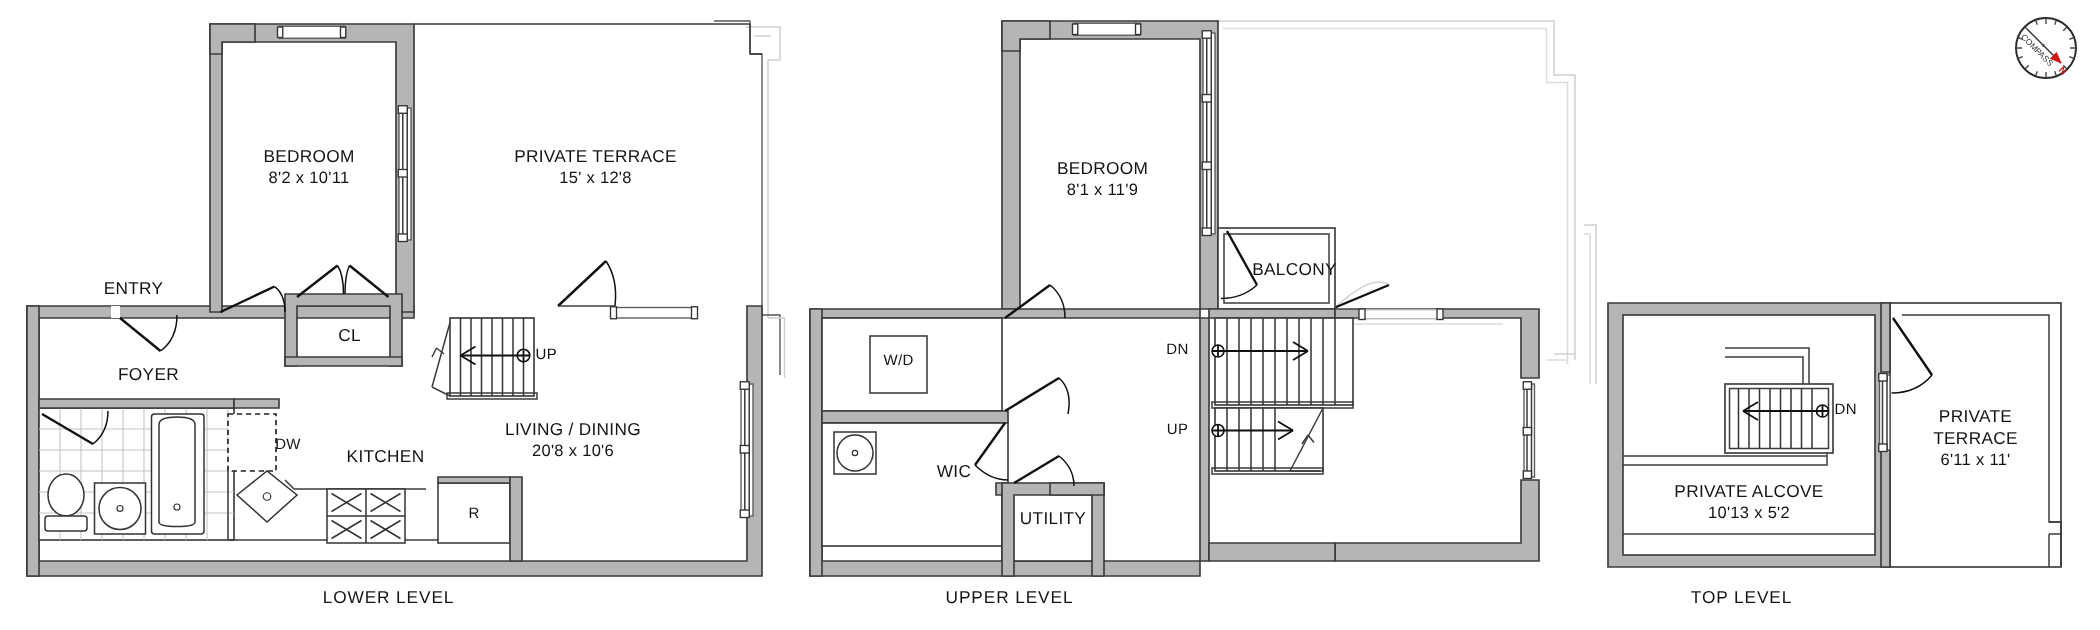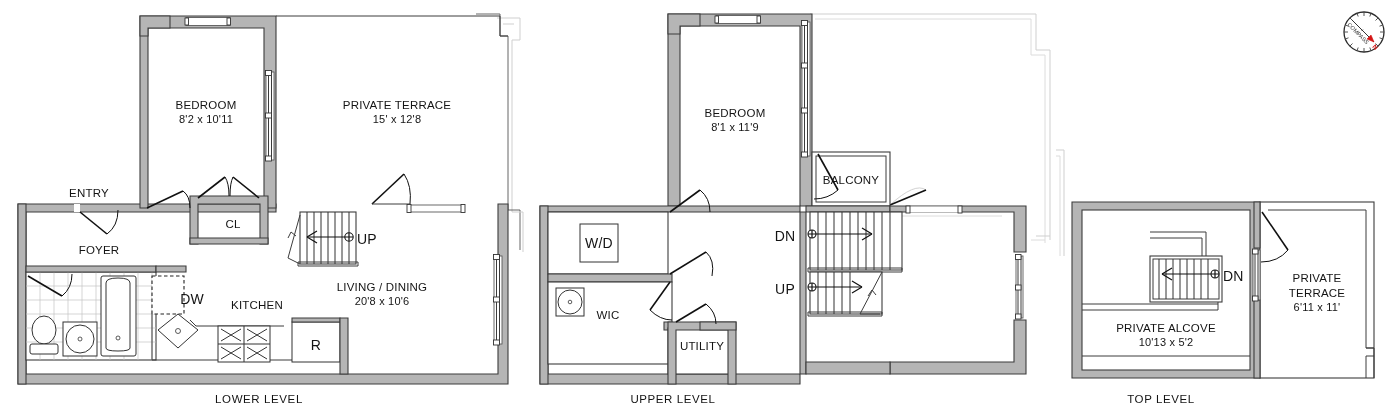--- a/index.html
+++ b/index.html
@@ -55,21 +55,21 @@
     text-align: center;
     font-family: "Liberation Sans", sans-serif;
     color: #141414;
     white-space: pre;
     letter-spacing: 0.2px;
     line-height: 1.25;
     transform: translate(-50%, 0);
   }
   .lbl-room   { font-size: 11.5px; }
   .lbl-dim    { font-size: 11px; }
-  .lbl-small  { font-size: 14px; }
+  .lbl-small  { font-size: 10px; }
   .lbl-level  { font-size: 11.5px; letter-spacing: 0.6px; }
   .lbl-note   { font-size: 8.6px; letter-spacing: 0.15px; }
   .lbl-left   { transform: translate(0, 0); text-align: left; }
 
   .compass-wrap {
     position: absolute;
     width: 46px;
     height: 46px;
   }
 </style>
@@ -424,25 +424,25 @@
 
   <div class="lbl lbl-small" style="left:316px; top:337px;">R</div>
 
   <div class="lbl lbl-small lbl-left" style="left:357px; top:231px;">UP</div>
 
   <div class="lbl lbl-level" style="left:259px; top:392px;">LOWER LEVEL</div>
 
   <div class="lbl lbl-room" style="left:735px; top:106px;">BEDROOM</div>
   <div class="lbl lbl-dim" style="left:735px; top:121px;">8'1 x 11'9</div>
 
-  <div class="lbl lbl-room" style="left:851px; top:173px;">BALCONY</div>
+  <div class="lbl lbl-room" style="left:851px; top:173px;padding-left:24px;">BALCONY</div>
 
   <div class="lbl lbl-small" style="left:599px; top:235px;">W/D</div>
 
-  <div class="lbl lbl-room" style="left:608px; top:308px;text-align:center;">WIC</div>
+  <div class="lbl lbl-room" style="left:636px; top:308px;text-align:center;">WIC</div>
 
   <div class="lbl lbl-room" style="left:702px; top:339px;">UTILITY</div>
 
   <div class="lbl lbl-small" style="left:785px; top:228px;">DN</div>
 
   <div class="lbl lbl-small" style="left:785px; top:281px;">UP</div>
 
   <div class="lbl lbl-level" style="left:673px; top:392px;">UPPER LEVEL</div>
 
   <div class="lbl lbl-room" style="left:1166px; top:321px;">PRIVATE ALCOVE</div>

